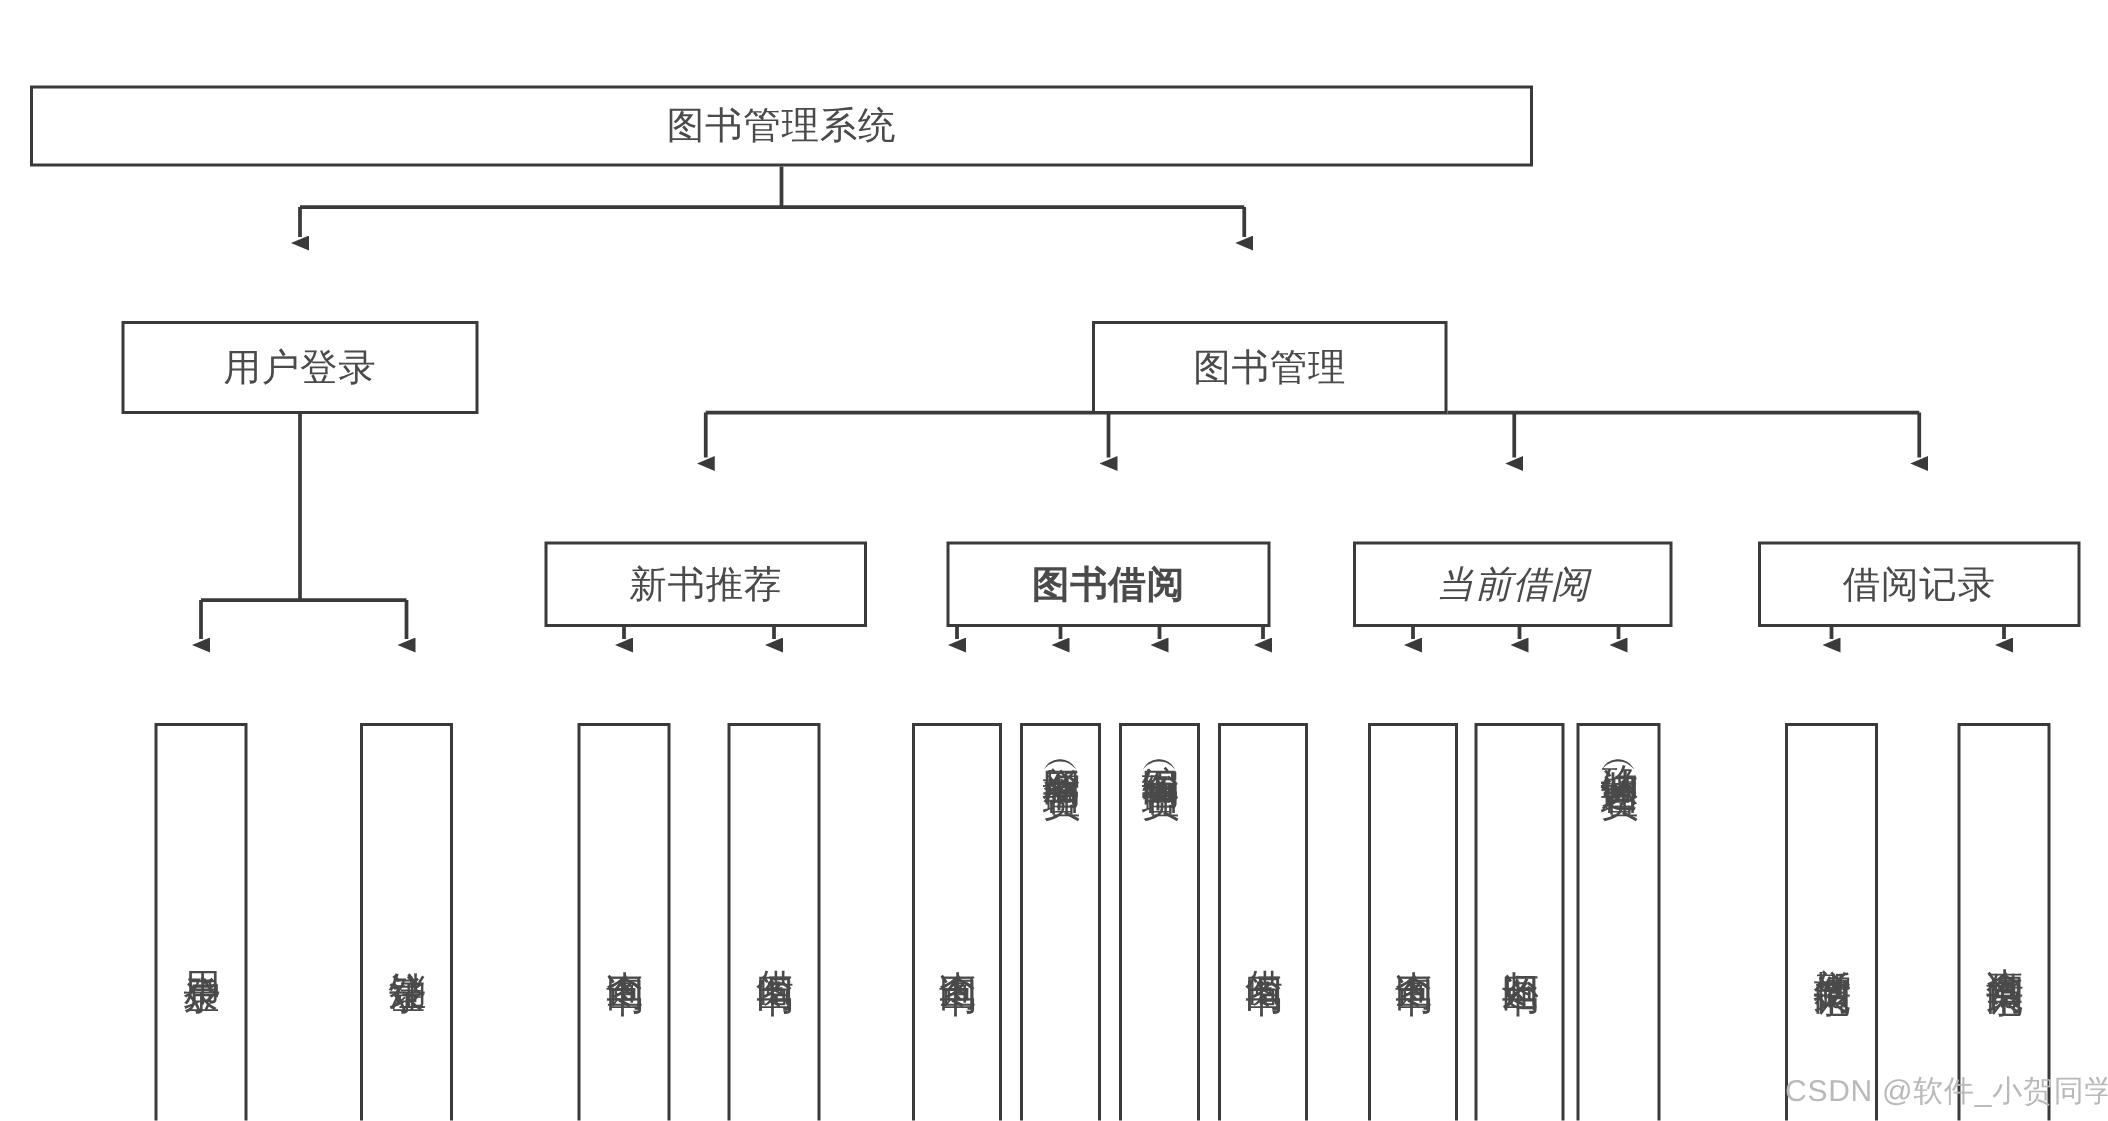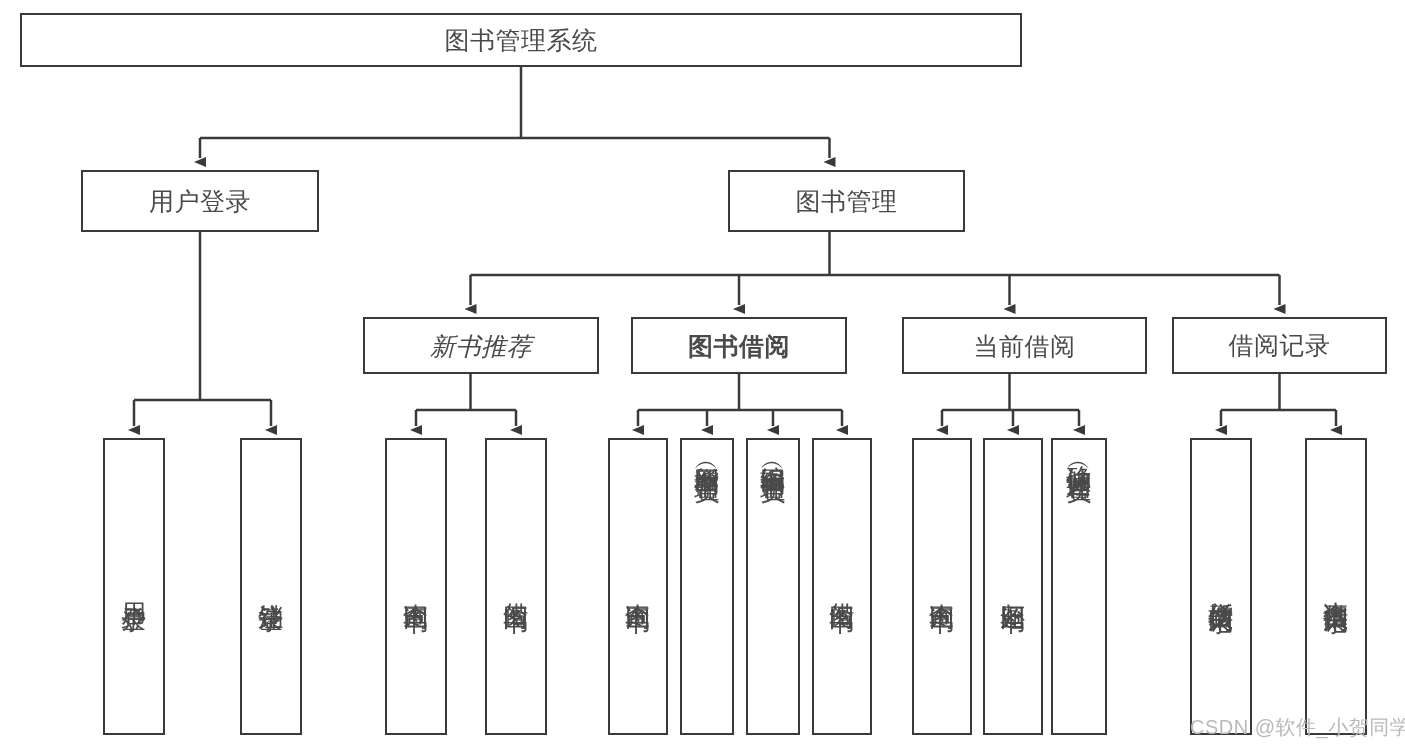--- a/index.html
+++ b/index.html
@@ -23,20 +23,21 @@
   }
   .node-box {
     position: absolute;
     box-sizing: border-box;
     border: 2.5px solid #3a3a3a;
     background: #ffffff;
     display: flex;
     align-items: center;
     justify-content: center;
     color: #4a4a4a;
+    margin-top: 44px;
   }
   .node-box.horizontal-label {
     font-size: 25px;
     line-height: 1.2;
     letter-spacing: 0.5px;
   }
   .node-box.vertical-label {
     font-size: 25px;
     writing-mode: vertical-rl;
     text-orientation: upright;
@@ -117,30 +118,30 @@
   <div id="nodes-layer">
       <div class="node-box horizontal-label" style="left: 20px; top: 13px; width: 1002px; height: 54px;">
         <span>图书管理系统</span>
       </div>
       <div class="node-box horizontal-label" style="left: 81px; top: 170px; width: 238px; height: 62px;">
         <span>用户登录</span>
       </div>
       <div class="node-box horizontal-label" style="left: 728px; top: 170px; width: 237px; height: 62px;">
         <span>图书管理</span>
       </div>
-      <div class="node-box horizontal-label" style="left: 363px; top: 317px; width: 236px; height: 57px; font-style: italic;">
+      <div class="node-box horizontal-label" style="left: 363px; top: 317px; width: 215px; height: 57px;">
         <span>新书推荐</span>
       </div>
       <div class="node-box horizontal-label" style="left: 631px; top: 317px; width: 216px; height: 57px; font-weight: bold;">
         <span>图书借阅</span>
       </div>
-      <div class="node-box horizontal-label" style="left: 902px; top: 317px; width: 245px; height: 57px;">
+      <div class="node-box horizontal-label" style="left: 902px; top: 317px; width: 213px; height: 57px; font-style: italic;">
         <span>当前借阅</span>
       </div>
-      <div class="node-box horizontal-label" style="left: 1172px; top: 317px; width: 215px; height: 57px; font-family: Liberation Serif, serif;">
+      <div class="node-box horizontal-label" style="left: 1172px; top: 317px; width: 215px; height: 57px;">
         <span>借阅记录</span>
       </div>
       <div class="node-box vertical-label" style="left: 103px; top: 438px; width: 62px; height: 297px;">
         <span>用户登录</span>
       </div>
       <div class="node-box vertical-label" style="left: 240px; top: 438px; width: 62px; height: 297px;">
         <span>注销登录</span>
       </div>
       <div class="node-box vertical-label" style="left: 385px; top: 438px; width: 62px; height: 297px;">
         <span>查询图书</span>

